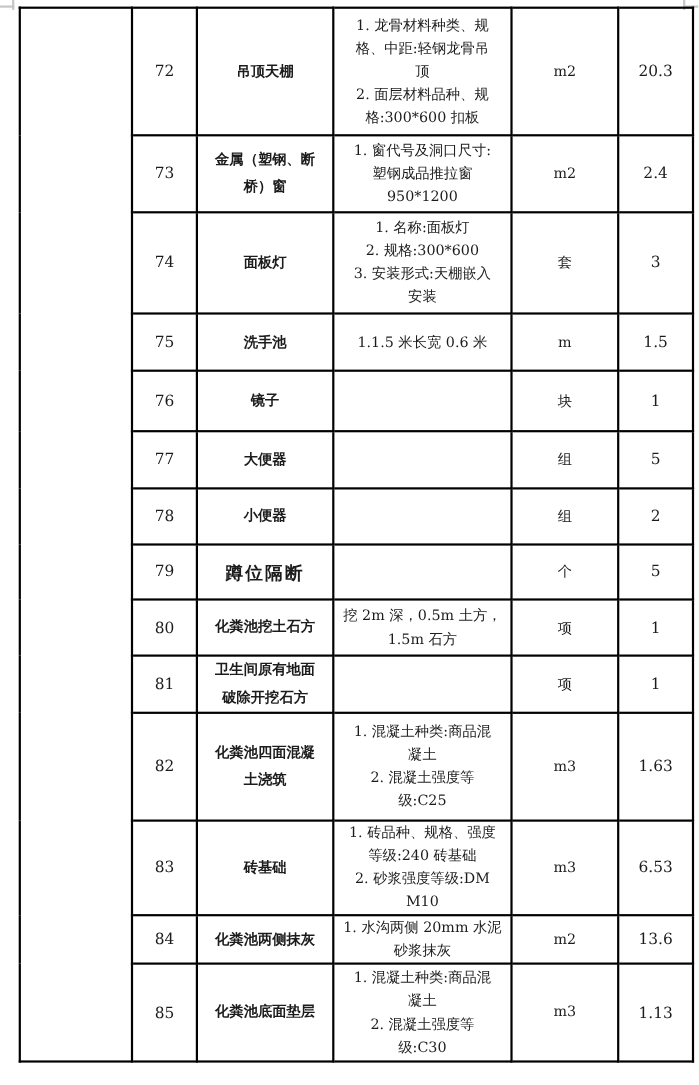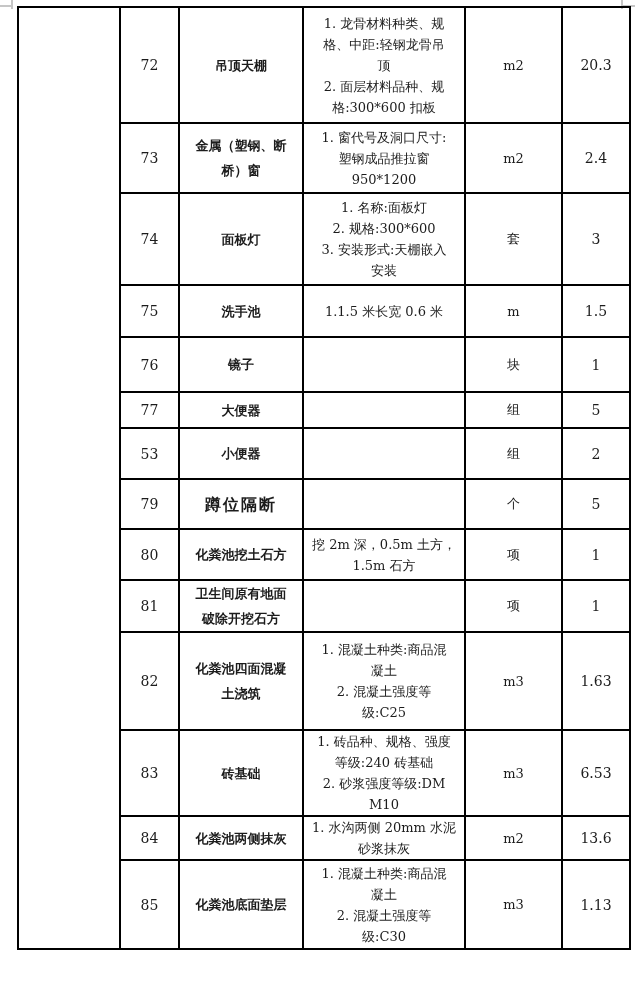--- a/index.html
+++ b/index.html
@@ -126,29 +126,29 @@
       <td class="unit">m</td>
       <td class="qty">1.5</td>
     </tr>
     <tr style="height:55px">
       <td class="no">76</td>
       <td class="name">镜子</td>
       <td class="desc"></td>
       <td class="unit">块</td>
       <td class="qty">1</td>
     </tr>
-    <tr style="height:36px">
+    <tr style="height:52px">
       <td class="no">77</td>
       <td class="name">大便器</td>
       <td class="desc"></td>
       <td class="unit">组</td>
       <td class="qty">5</td>
     </tr>
     <tr style="height:51px">
-      <td class="no">53</td>
+      <td class="no">78</td>
       <td class="name">小便器</td>
       <td class="desc"></td>
       <td class="unit">组</td>
       <td class="qty">2</td>
     </tr>
     <tr style="height:50px">
       <td class="no">79</td>
       <td class="name name-large">蹲位隔断</td>
       <td class="desc"></td>
       <td class="unit">个</td>

